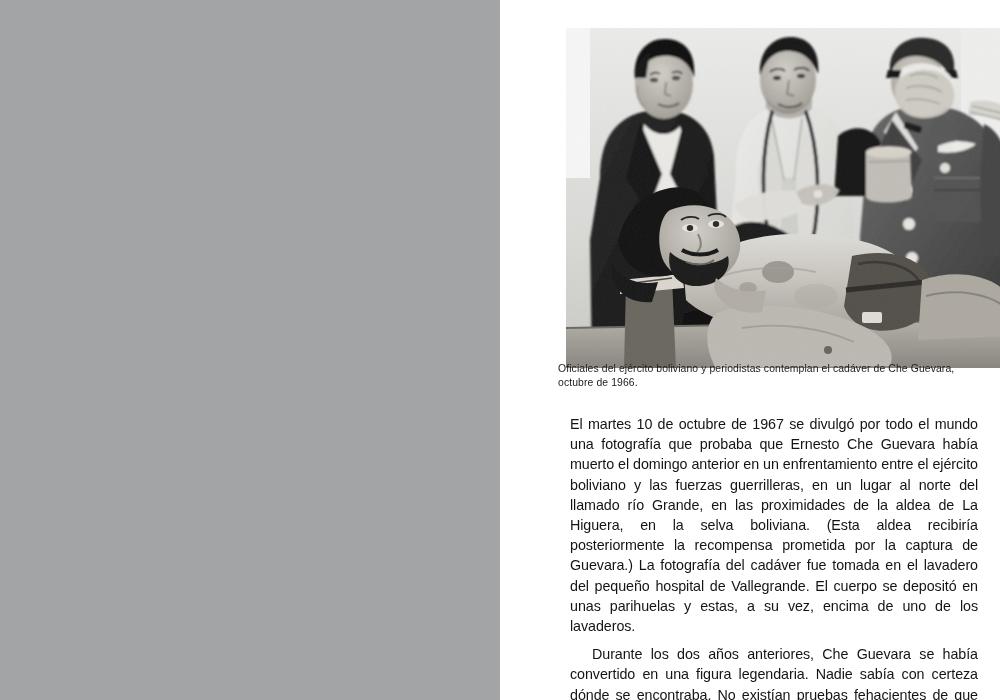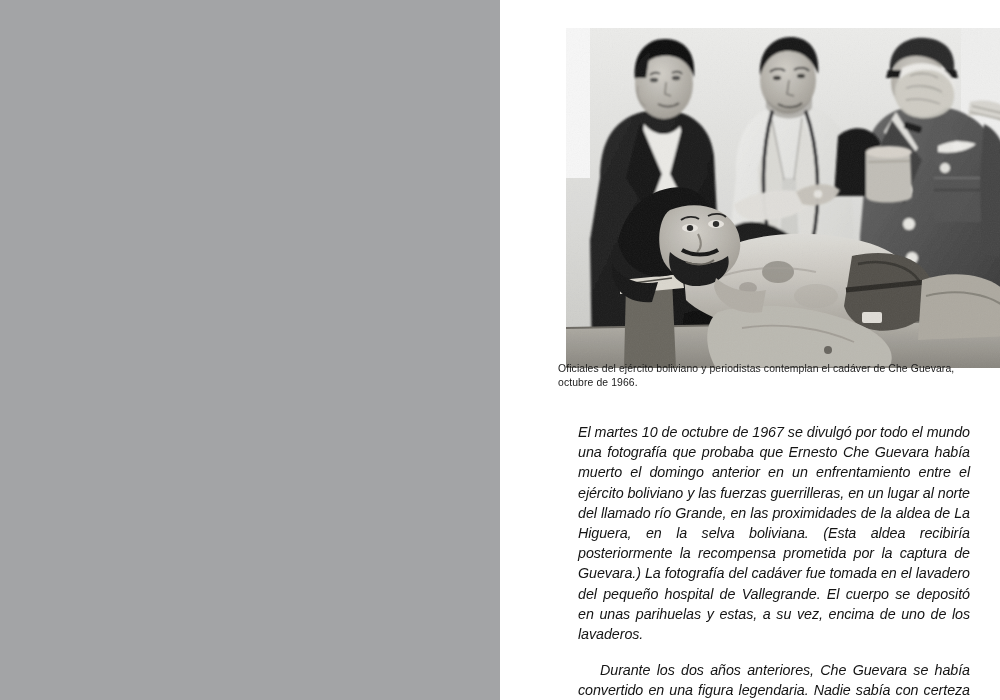--- a/index.html
+++ b/index.html
@@ -83,22 +83,21 @@
     width: 424px;
     font-size: 14.3px;
     line-height: 20.2px;
     color: #141414;
     text-align: justify;
     letter-spacing: -0.005em;
     -webkit-hyphens: none;
     hyphens: none;
   }
   #body-text p {
-    margin: 16px;
-    font-style: italic;
+    margin: 8px;
   }
   #body-text p.indent {
     text-indent: 22px;
   }
 </style>
 </head>
 <body>
 
 <div id="page">
 

